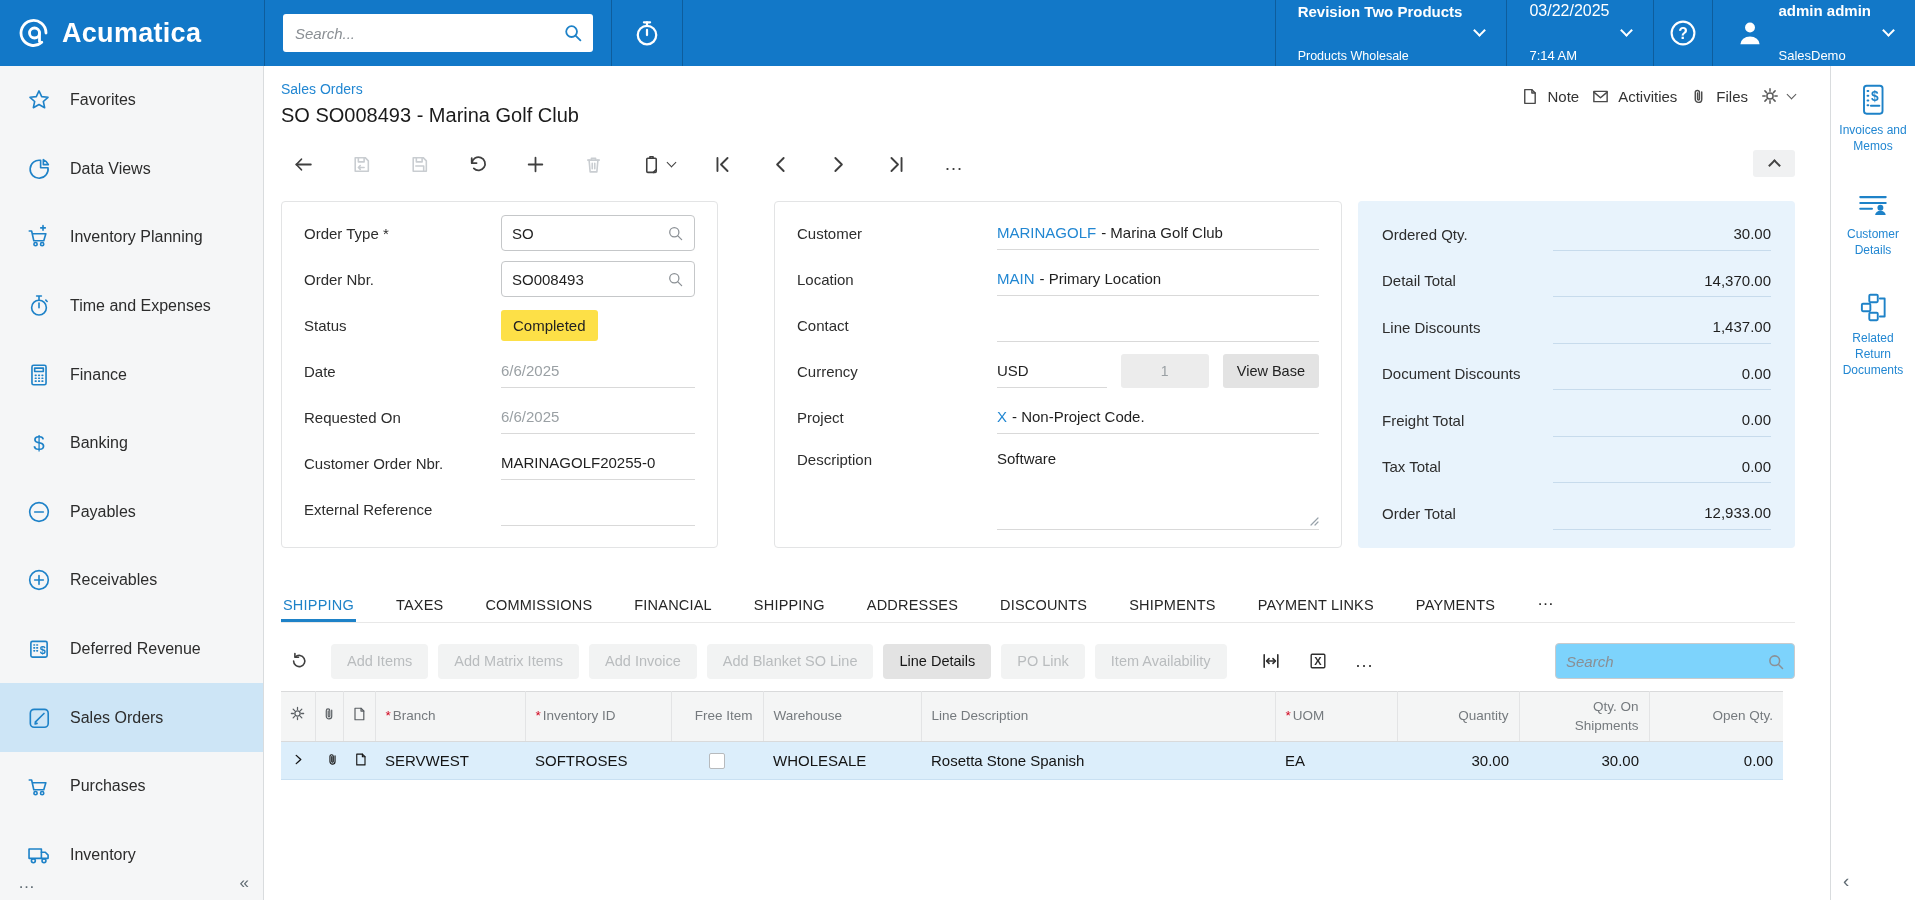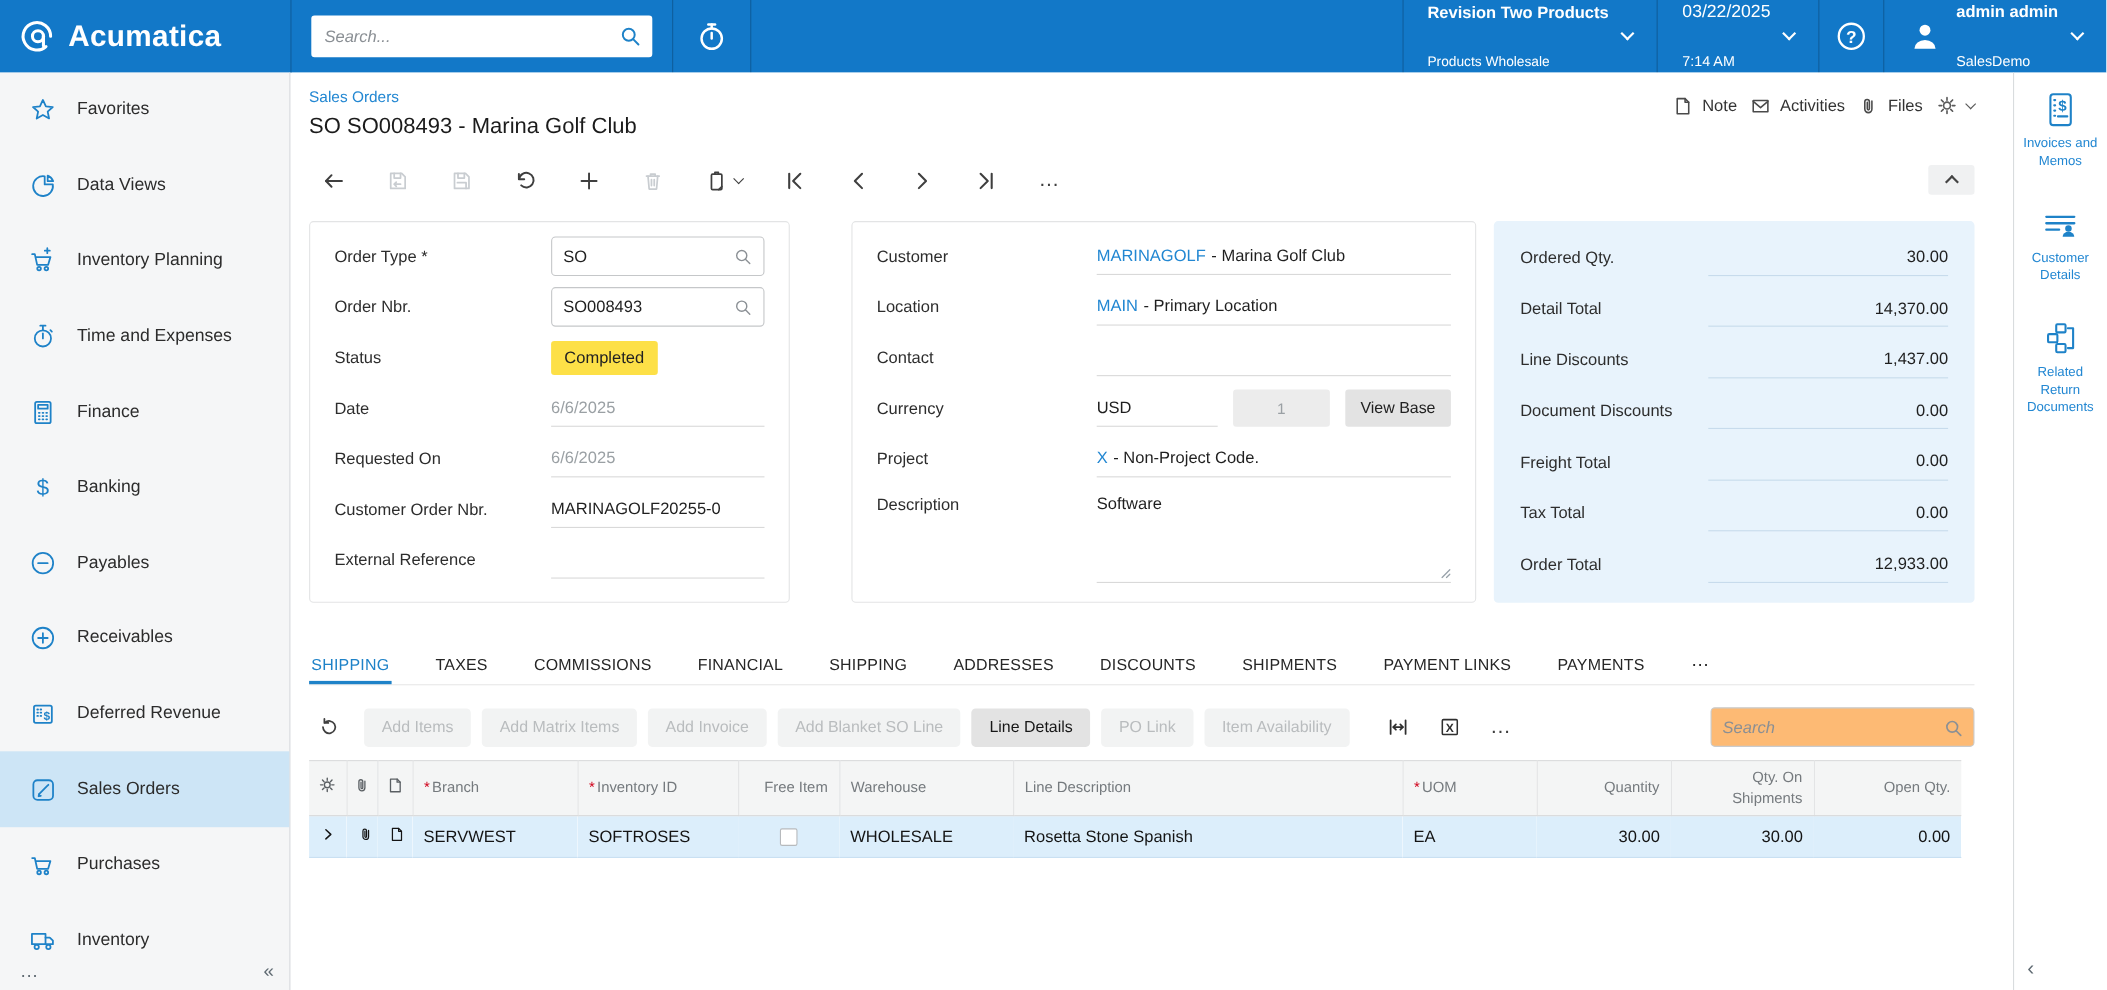--- a/index.html
+++ b/index.html
@@ -98,21 +98,21 @@
   .tab-more { padding:10px 2px 12px; cursor:pointer; font-size:17px; letter-spacing:1px; }
 
   
   .grid-toolbar { display:flex; align-items:center; gap:10px; margin:16px 35px 0 16px; height:44px; }
   .refresh { color:#3f3f3f; margin:0 12px 0 8px; cursor:pointer; }
   .gbtn { height:35px; padding:0 16px; border-radius:4px; display:flex; align-items:center; font-size:14.5px; cursor:pointer; white-space:nowrap; }
   .gbtn.off { background:#f2f3f3; color:#b9bcbe; cursor:default; }
   .gbtn.on { background:#e3e3e3; color:#171717; }
   .gt-icons { display:flex; gap:27px; margin-left:24px; color:#2f2f2f; align-items:center; }
   .gt-spacer { flex:1; }
-  .gsearch { width:240px; height:36px; border:1px solid #c9cbcd; border-radius:4px; position:relative; background:#fdba74; }
+  .gsearch { width:240px; height:36px; border:1px solid #c9cbcd; border-radius:4px; position:relative; background:#7dd3fc; }
   .gsearch input { width:100%; height:100%; border:none; outline:none; background:transparent; padding:0 34px 0 10px; font-size:15px; font-style:italic; color:#555; font-family:inherit; }
   .gsearch input::placeholder { color:#8a8f94; font-style:italic; }
   .gsearch .mag { position:absolute; right:9px; top:9px; color:#8b9095; }
 
   
   table.grid { border-collapse:collapse; margin:8px 0 0 16px; table-layout:fixed; width:1502px; }
   table.grid th { background:#f4f5f5; border-top:1px solid #d9dadb; border-bottom:1px solid #d9dadb; border-right:1px solid #e3e4e5; height:50px; font-size:13.5px; color:#757a7e; font-weight:400; text-align:left; padding:4px 10px; vertical-align:middle; line-height:1.35; }
   table.grid th:last-child { border-right:none; }
   table.grid th.num { text-align:right; }
   .req { color:#d0021b; margin-right:2px; }

